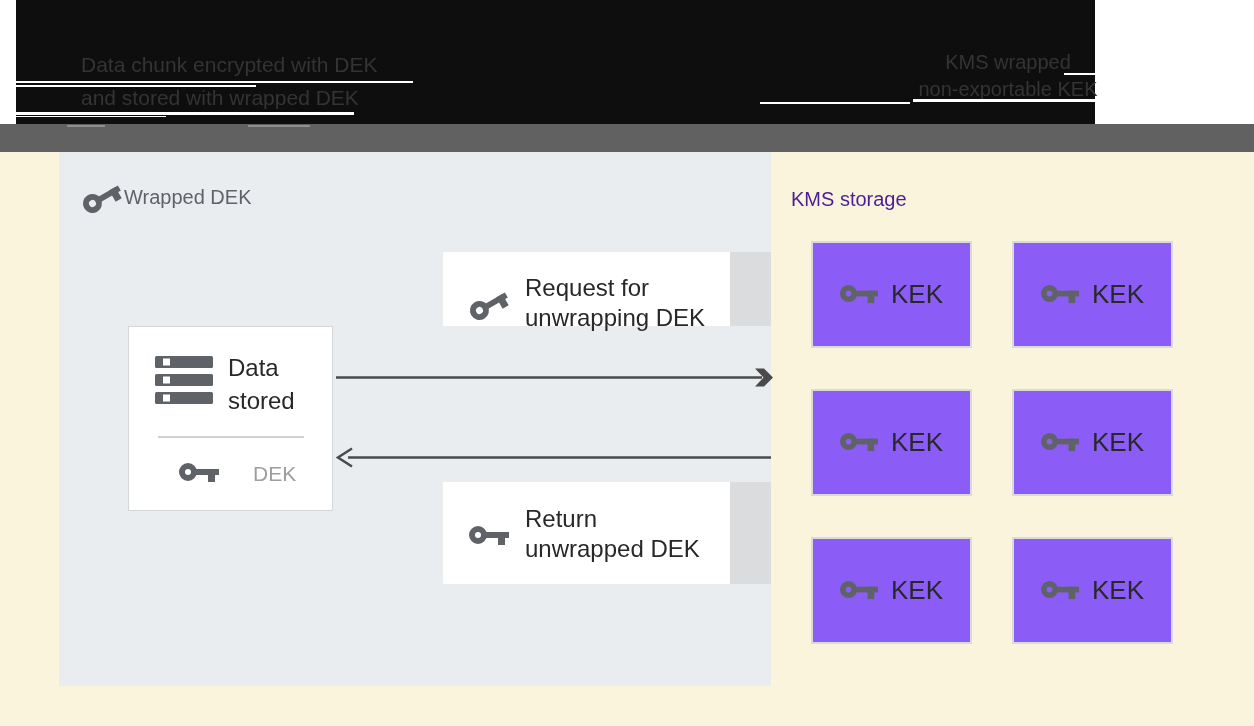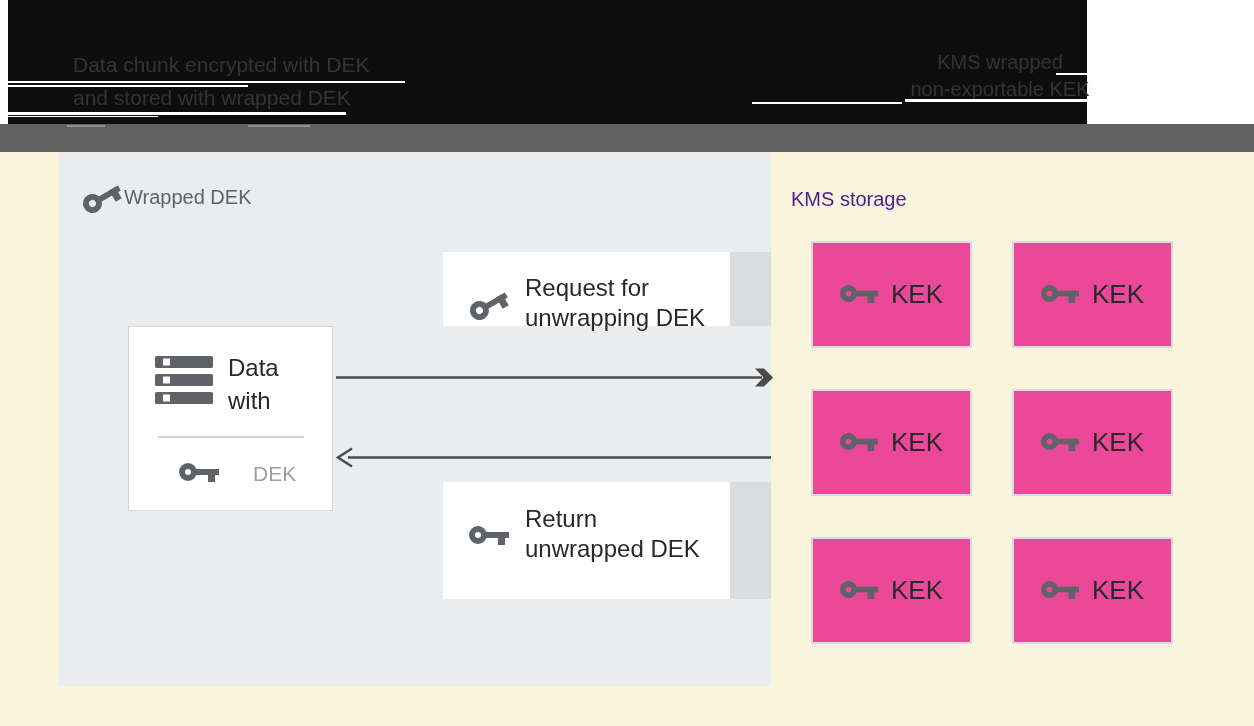--- a/index.html
+++ b/index.html
@@ -1,20 +1,20 @@
 <!DOCTYPE html>
 <html><head>
 <meta charset="utf-8">
 <style>
   html,body{margin:0;padding:0;background:#fff;}
   .stage{position:relative;width:1254px;height:726px;overflow:hidden;
          font-family:"Liberation Sans","DejaVu Sans",sans-serif;}
 
   
-  .header{position:absolute;left:8px;top:0;width:1079px;height:124px;background:#0E0E0E;}
+  .header{position:absolute;left:16px;top:0;width:1079px;height:124px;background:#0E0E0E;}
   .caption{position:absolute;color:#343434;}
   .caption-left{left:65px;top:48px;font-size:21px;line-height:33px;text-align:left;}
   .caption-right{left:877px;top:49px;width:230px;font-size:20px;line-height:27px;text-align:center;}
   .artifact{position:absolute;background:#ffffff;}
 
   
   .band{position:absolute;left:0;top:124px;width:1254px;height:28px;background:#616161;}
   .band-dash{position:absolute;background:#8F8F8F;}
 
   
@@ -33,26 +33,26 @@
   .dc-divider{position:absolute;left:29px;top:109px;width:146px;height:1.5px;background:#CFD2D5;}
   .dc-key{position:absolute;left:49px;top:133px;}
   .dc-dek{position:absolute;left:124px;top:135px;font-size:21px;color:#9E9E9E;}
 
   
   .msg-box{position:absolute;width:328px;background:#fff;}
   .msg-box .side{position:absolute;right:0;top:0;bottom:0;width:41px;background:#DBDCDD;}
   .msg-text{position:absolute;left:82px;font-size:24px;line-height:30px;color:#282828;}
   .request-box{left:443px;top:100px;height:74px;}
   .request-box .msg-text{top:21px;}
-  .return-box{left:443px;top:330px;height:117px;}
+  .return-box{left:443px;top:330px;height:102px;}
   .return-box .msg-text{top:22px;}
   .msg-icon{position:absolute;}
 
   
-  .kek-box{position:absolute;width:157px;height:103px;background:#ec4899;border:2px solid #D8DADC;
+  .kek-box{position:absolute;width:157px;height:103px;background:#8b5cf6;border:2px solid #D8DADC;
            display:flex;align-items:center;justify-content:center;gap:13px;}
   .kek-label{font-size:26px;color:#282828;}
   .c0{left:811px;} .c1{left:1012px;}
   .rr0{top:89px;} .rr1{top:237px;} .rr2{top:385px;}
 
   .arrows{position:absolute;left:0;top:0;width:1254px;height:574px;pointer-events:none;}
   .icon-gray{fill:#5F6368;}
   .icon-stroke{fill:none;stroke:#5F6368;}
 </style>
 </head>
@@ -104,21 +104,21 @@
       <svg class="dc-stack" width="60" height="50" viewBox="0 0 60 50">
         <rect class="icon-gray" x="0" y="0" width="58" height="12" rx="1.5"></rect>
         <rect class="icon-gray" x="0" y="18" width="58" height="12" rx="1.5"></rect>
         <rect class="icon-gray" x="0" y="36" width="58" height="12" rx="1.5"></rect>
         <rect fill="#ffffff" x="8" y="2.5" width="7" height="7"></rect>
         <rect fill="#ffffff" x="8" y="20.5" width="7" height="7"></rect>
         <rect fill="#ffffff" x="8" y="38.5" width="7" height="7"></rect>
       </svg>
       <div class="dc-text">
         <div>Data</div>
-        <div>with</div>
+        <div>stored</div>
       </div>
       <div class="dc-divider"></div>
       <svg class="dc-key" width="42" height="26" viewBox="0 0 40 26">
         <circle class="icon-stroke" cx="9" cy="12" r="6" stroke-width="6"></circle>
         <rect class="icon-gray" x="16" y="9" width="24" height="6"></rect>
         <rect class="icon-gray" x="29" y="9" width="7" height="13"></rect>
       </svg>
       <div class="dc-dek">DEK</div>
     </div>
 

